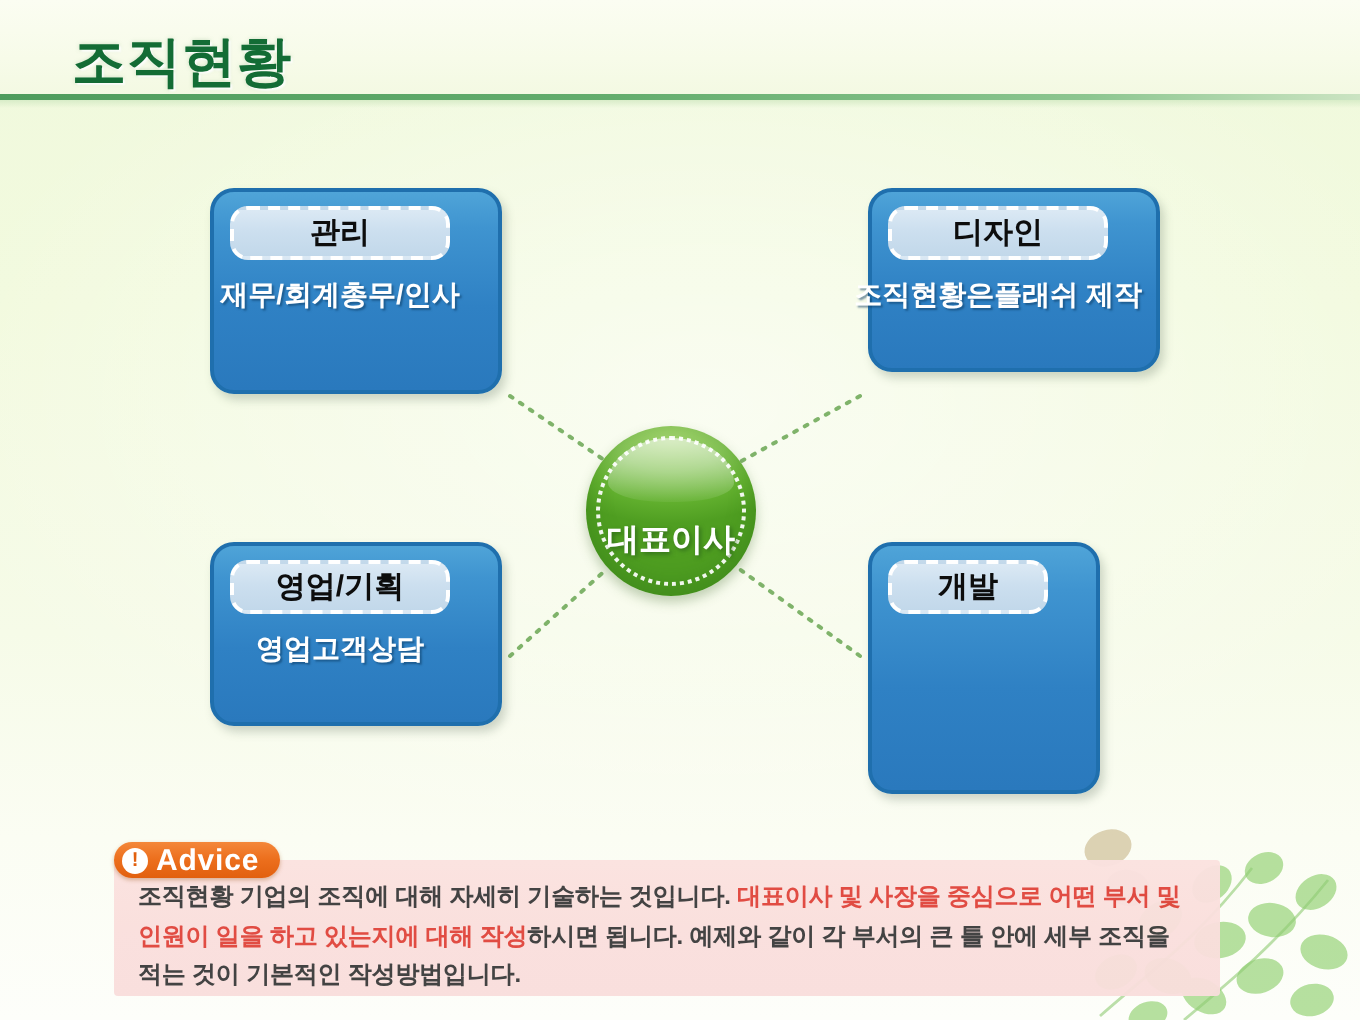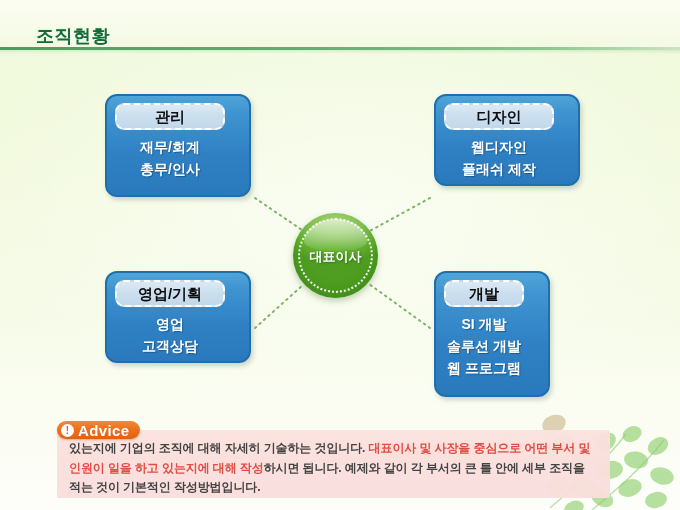--- a/index.html
+++ b/index.html
@@ -27,22 +27,22 @@
   .header {
     position: absolute;
     left: 0; top: 0;
     width: 680px;
     height: 49px;
     background: linear-gradient(to bottom, #fbfdf2 0%, #f7fbe9 60%, #f3f9e2 100%);
   }
   .page-title {
     position: absolute;
     left: 36px;
-    top: 24px;
-    font-size: 18px;
+    top: 13px;
+    font-size: 27px;
     font-weight: bold;
     color: #136c35;
     letter-spacing: 0.5px;
     text-shadow: 1px 1px 1px rgba(255,255,255,0.9), 0 0 2px rgba(120,170,120,0.35);
     white-space: nowrap;
   }
   .divider {
     position: absolute;
     left: 0;
     top: 47px;
@@ -91,21 +91,21 @@
   .dept-header-label {
     font-size: 15px;
     font-weight: bold;
     color: #0d0d0d;
     line-height: 1;
     white-space: nowrap;
   }
   .dept-items {
     margin-top: 6px;
     display: flex;
-    flex-direction: column;
+    flex-direction: row;
     align-items: center;
     justify-content: center;
   }
   .dept-item {
     font-size: 14px;
     font-weight: bold;
     color: #ffffff;
     line-height: 22px;
     text-shadow: 1px 1px 1px rgba(12,60,100,0.55);
     white-space: nowrap;
@@ -150,27 +150,27 @@
     top: 5px;
     width: 75px;
     height: 75px;
     border: 2px dotted rgba(255,255,255,0.92);
     border-radius: 50%;
     box-sizing: border-box;
   }
   .center-label {
     position: absolute;
     left: 0;
-    top: 1px;
+    top: 15px;
     width: 85px;
     height: 85px;
     display: flex;
     align-items: center;
     justify-content: center;
-    font-size: 13px;
+    font-size: 16px;
     font-weight: bold;
     color: #ffffff;
     text-shadow: 1px 1px 2px rgba(40,95,25,0.75);
     white-space: nowrap;
   }
 
   
   .leaves {
     position: absolute;
     right: 0;
@@ -263,43 +263,38 @@
       <div class="dept-item">재무/회계</div>
       <div class="dept-item">총무/인사</div>
     </div>
   </div>
 
   <div class="dept-box" id="box-design">
     <div class="dept-header">
       <span class="dept-header-label">디자인</span>
     </div>
     <div class="dept-items">
-      <div class="dept-item">웹디자인</div>
+      <div class="dept-item">조직현황은</div>
       <div class="dept-item">플래쉬 제작</div>
     </div>
   </div>
 
   <div class="dept-box" id="box-sales">
     <div class="dept-header">
       <span class="dept-header-label">영업/기획</span>
     </div>
     <div class="dept-items">
       <div class="dept-item">영업</div>
       <div class="dept-item">고객상담</div>
     </div>
   </div>
 
   <div class="dept-box" id="box-develop">
     <div class="dept-header">
       <span class="dept-header-label">개발</span>
-    </div>
-    <div class="dept-items">
-      <div class="dept-item">SI 개발</div>
-      <div class="dept-item">솔루션 개발</div>
-      <div class="dept-item">웹 프로그램</div>
     </div>
   </div>
 
   <div class="center-node">
     <div class="center-circle"></div>
     <div class="center-gloss"></div>
     <div class="center-ring"></div>
     <div class="center-label">대표이사</div>
   </div>
 
@@ -323,20 +318,20 @@
       <path d="M20 118 C 45 96, 70 78, 96 44"></path>
       <path d="M62 120 C 86 100, 110 80, 134 50"></path>
     </g>
     <g fill="#b9a06a" opacity="0.55">
       <ellipse cx="24" cy="34" rx="12" ry="9" transform="rotate(-18 24 34)"></ellipse>
       <ellipse cx="34" cy="54" rx="11" ry="9" transform="rotate(12 34 54)"></ellipse>
     </g>
   </svg>
 
   <div class="advice-box">
-    <div class="advice-text"><span>있는지에 기업의 조직에 대해 자세히 기술하는 것입니다. </span><span class="hl">대표이사 및 사장을 중심으로 어떤 부서 및 인원이 일을 하고 있는지에 대해 작성</span><span>하시면 됩니다. 예제와 같이 각 부서의 큰 틀 안에 세부 조직을 적는 것이 기본적인 작성방법입니다.</span></div>
+    <div class="advice-text"><span>조직현황 기업의 조직에 대해 자세히 기술하는 것입니다. </span><span class="hl">대표이사 및 사장을 중심으로 어떤 부서 및 인원이 일을 하고 있는지에 대해 작성</span><span>하시면 됩니다. 예제와 같이 각 부서의 큰 틀 안에 세부 조직을 적는 것이 기본적인 작성방법입니다.</span></div>
   </div>
   <div class="advice-badge">
     <span class="advice-badge-icon">!</span>
     <span class="advice-badge-label">Advice</span>
   </div>
 
 </div>
 
 </body></html>

